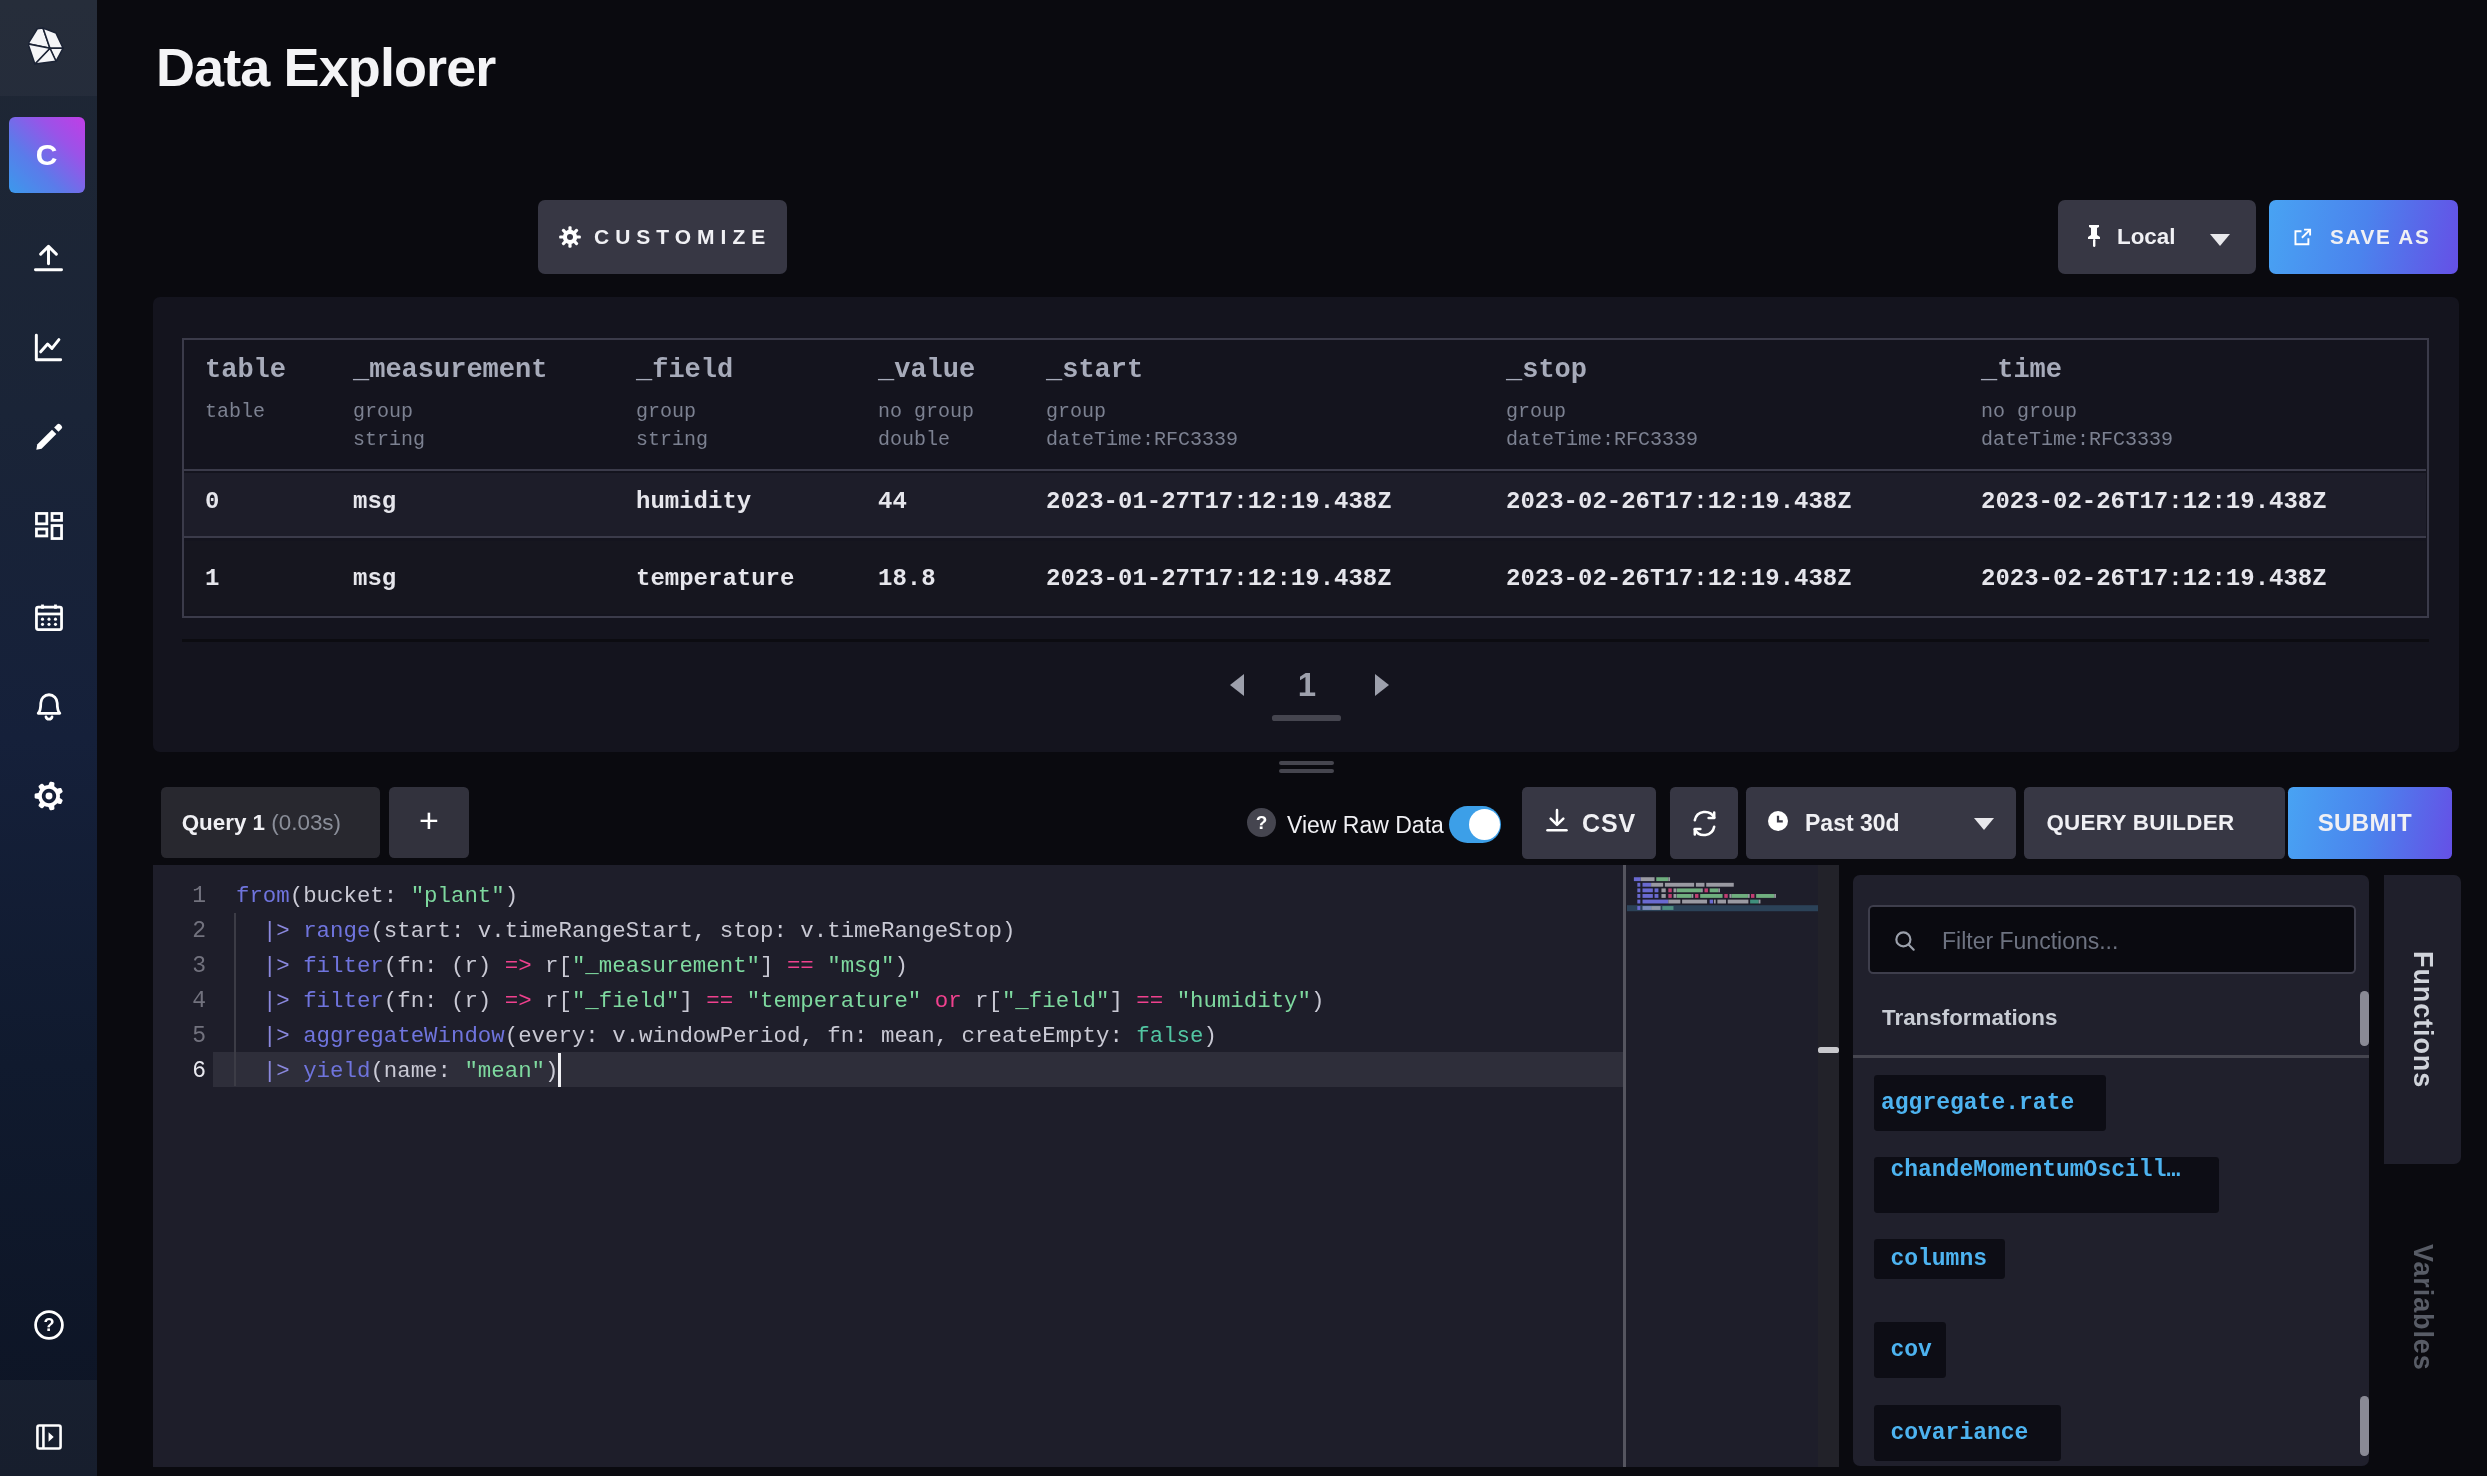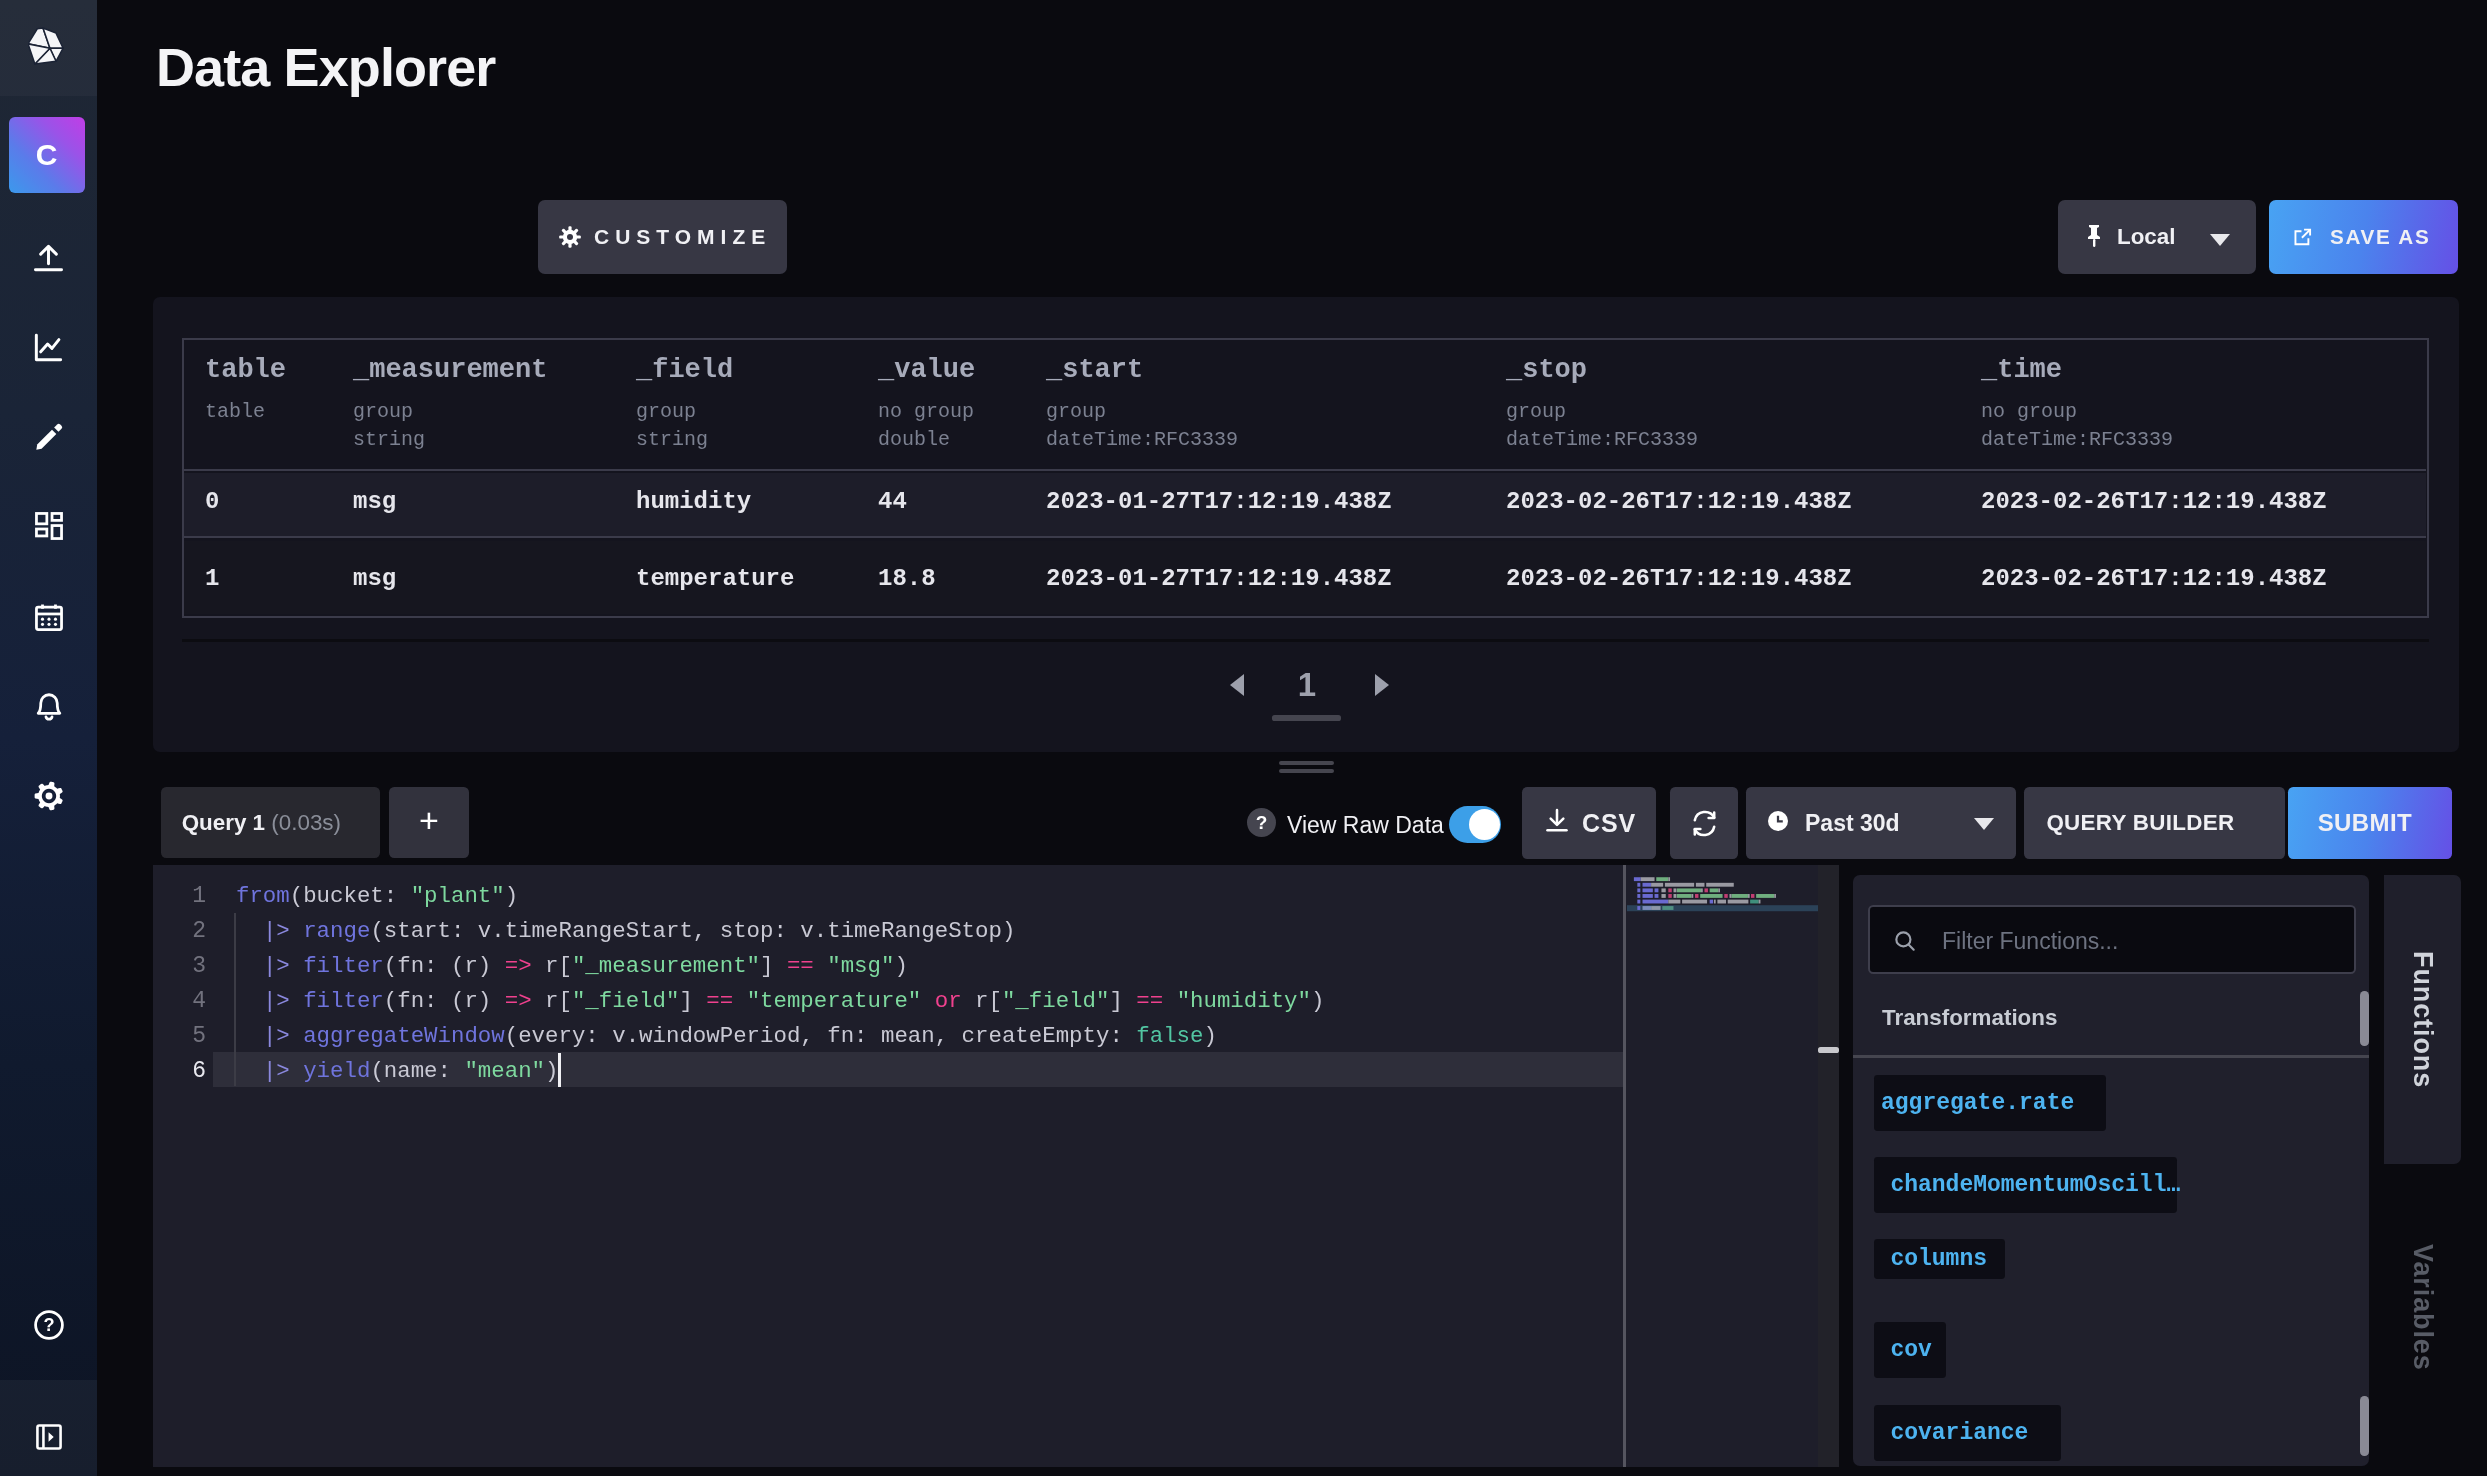--- a/index.html
+++ b/index.html
@@ -330,21 +330,21 @@
 <div class="abs" style="left:1942px;top:928px;font-size:23px;color:#6d7280;">Filter Functions...</div>
 <div class="abs" style="left:1882px;top:1005px;font-size:22.4px;font-weight:bold;color:#c8ccd4;">Transformations</div>
 <div class="abs" style="left:1853px;top:1055px;width:516px;height:2.6px;background:#45454f;"></div>
 <div class="abs" style="left:2360px;top:991px;width:8.6px;height:55px;background:#8a8a95;border-radius:4.3px;"></div>
 <div class="abs" style="left:2360px;top:1396px;width:8.6px;height:60px;background:#8a8a95;border-radius:4.3px;"></div>
 
 <div class="abs mono" id="chips" style="font-size:23px;font-weight:bold;color:#4db3f0;">
   <div class="abs" style="left:1874px;top:1075px;width:232px;height:56px;background:#0d0d15;border-radius:3.4px;display:flex;align-items:center;">
         <span style="margin-left:7px;">aggregate.rate</span>
       </div>
-  <div class="abs" style="left:1874px;top:1157px;width:303px;height:56px;background:#0d0d15;border-radius:3.4px;display:flex;align-items:center;">
+  <div class="abs" style="left:1874px;top:1157px;width:345px;height:56px;background:#0d0d15;border-radius:3.4px;display:flex;align-items:flex-start;">
         <span style="margin-left:16.4px;">chandeMomentumOscill…</span>
       </div>
   <div class="abs" style="left:1874px;top:1239px;width:131px;height:40px;background:#0d0d15;border-radius:3.4px;display:flex;align-items:center;">
         <span style="margin-left:16.4px;">columns</span>
       </div>
   <div class="abs" style="left:1874px;top:1322px;width:72px;height:56px;background:#0d0d15;border-radius:3.4px;display:flex;align-items:center;">
         <span style="margin-left:16.4px;">cov</span>
       </div>
   <div class="abs" style="left:1874px;top:1405px;width:187px;height:56px;background:#0d0d15;border-radius:3.4px;display:flex;align-items:center;">
         <span style="margin-left:16.4px;">covariance</span>

